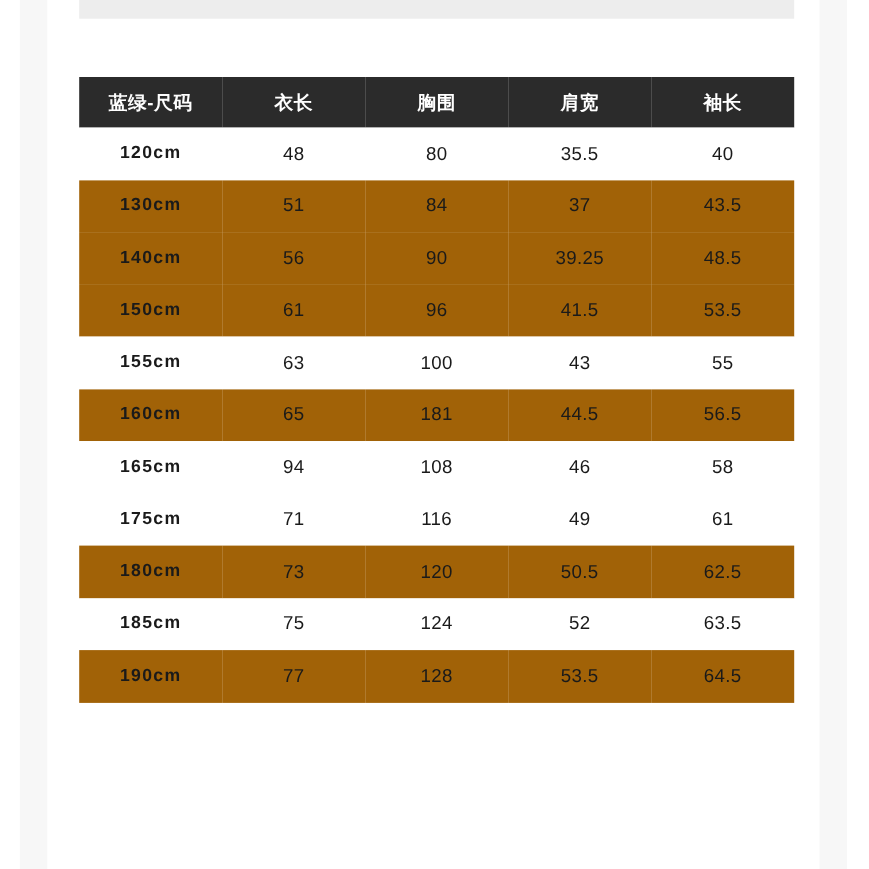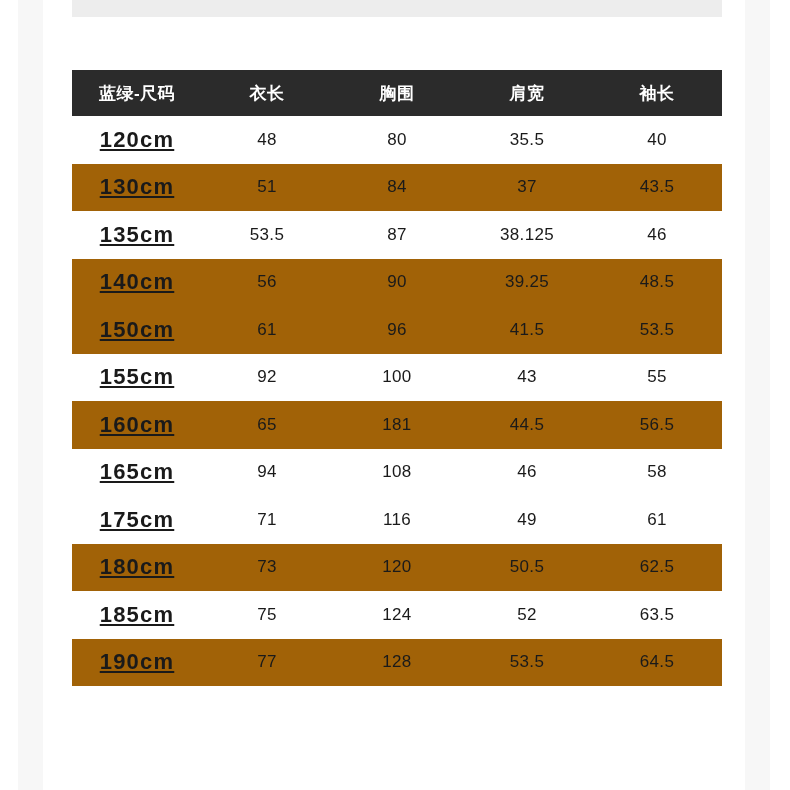--- a/index.html
+++ b/index.html
@@ -79,22 +79,21 @@
 
   .size-table tbody td {
     color: #1a1a1a;
     font-size: 17px;
     font-weight: 400;
     letter-spacing: 0.3px;
   }
   .size-table tbody td.size-cell {
     font-weight: 700;
     letter-spacing: 1.2px;
-    font-size: 22px;
-    text-decoration: underline;
+    font-size: 16px;
   }
 
   .col-size   { width: 130px; }
   .col-val    { width: 130px; }
 
   .cell-text { display: inline-block; }
 </style>
 </head>
 <body>
 
@@ -138,44 +137,37 @@
           <td>35.5</td>
           <td>40</td>
         </tr>
         <tr class="even">
           <td class="size-cell">130cm</td>
           <td>51</td>
           <td>84</td>
           <td>37</td>
           <td>43.5</td>
         </tr>
-        <tr class="odd">
-          <td class="size-cell">135cm</td>
-          <td>53.5</td>
-          <td>87</td>
-          <td>38.125</td>
-          <td>46</td>
-        </tr>
         <tr class="even">
           <td class="size-cell">140cm</td>
           <td>56</td>
           <td>90</td>
           <td>39.25</td>
           <td>48.5</td>
         </tr>
         <tr class="even">
           <td class="size-cell">150cm</td>
           <td>61</td>
           <td>96</td>
           <td>41.5</td>
           <td>53.5</td>
         </tr>
         <tr class="odd">
           <td class="size-cell">155cm</td>
-          <td>92</td>
+          <td>63</td>
           <td>100</td>
           <td>43</td>
           <td>55</td>
         </tr>
         <tr class="even">
           <td class="size-cell">160cm</td>
           <td>65</td>
           <td>181</td>
           <td>44.5</td>
           <td>56.5</td>

